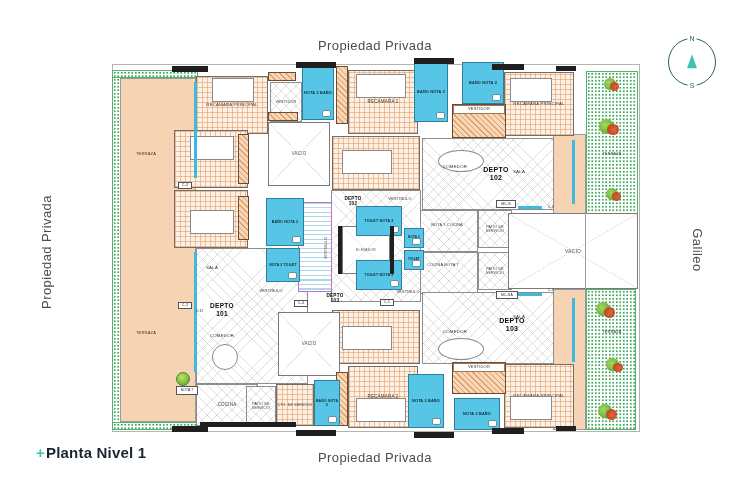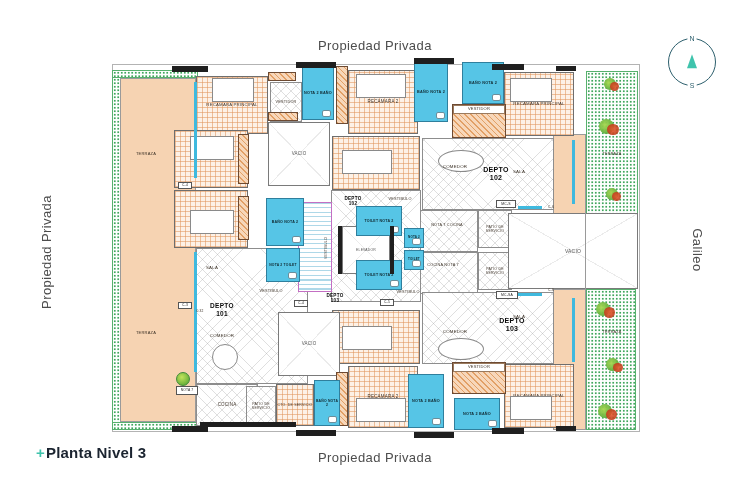--- a/index.html
+++ b/index.html
@@ -73,21 +73,21 @@
 
   <div class="blabel" style="left:318px;top:450px;">Propiedad Privada</div>
 
   <div id="compass">
     <span class="n">N</span>
     <span class="s">S</span>
     <span class="needle"></span>
   </div>
 
   <div id="title">
-    <span class="plus">+</span><span>Planta Nivel 3</span>
+    <span class="plus">+</span><span>Planta Nivel 1</span>
   </div>
 
   <div id="plan" style="position:absolute;left:0;top:0;width:749px;height:500px;">
       <div class="rm t-frame" style="left: 112px; top: 64px; width: 528px; height: 368px;"></div>
       <div class="rm t-green" style="left: 112px; top: 70px; width: 10px; height: 358px;"></div>
       <div class="rm t-green" style="left: 112px; top: 70px; width: 86px; height: 8px;"></div>
       <div class="rm t-green" style="left: 112px; top: 422px; width: 86px; height: 8px;"></div>
       <div class="rm t-terrace" style="left: 120px; top: 78px; width: 76px; height: 344px;"></div>
       <div class="rm t-terrace" style="left: 553px; top: 134px; width: 33px; height: 80px;"></div>
       <div class="rm t-terrace" style="left: 553px; top: 289px; width: 33px; height: 141px;"></div>

